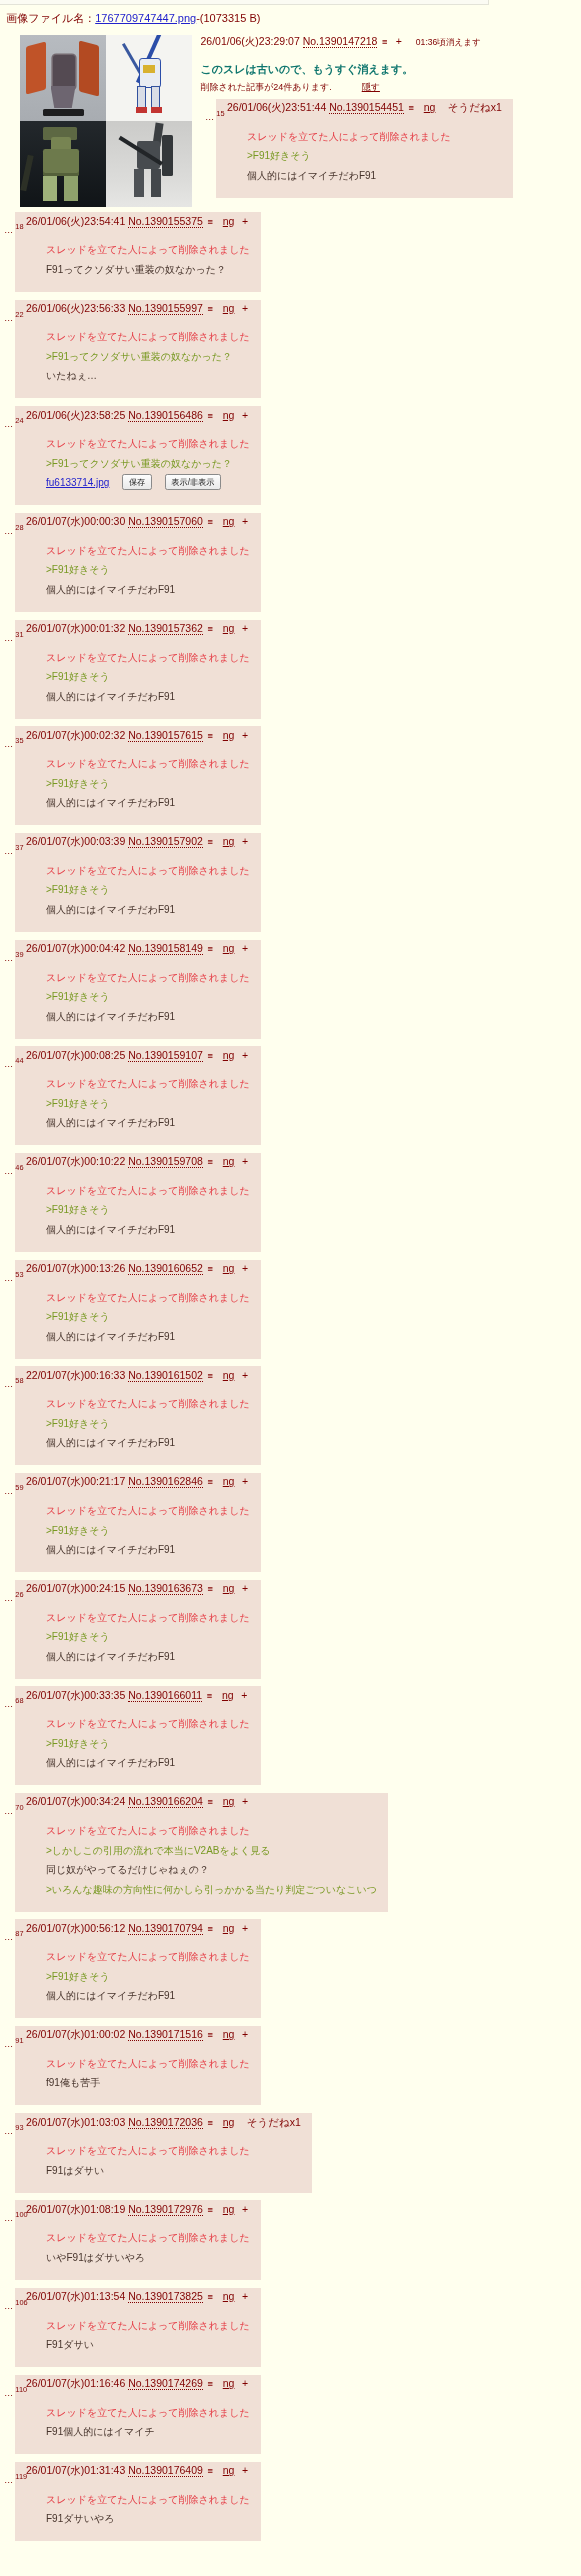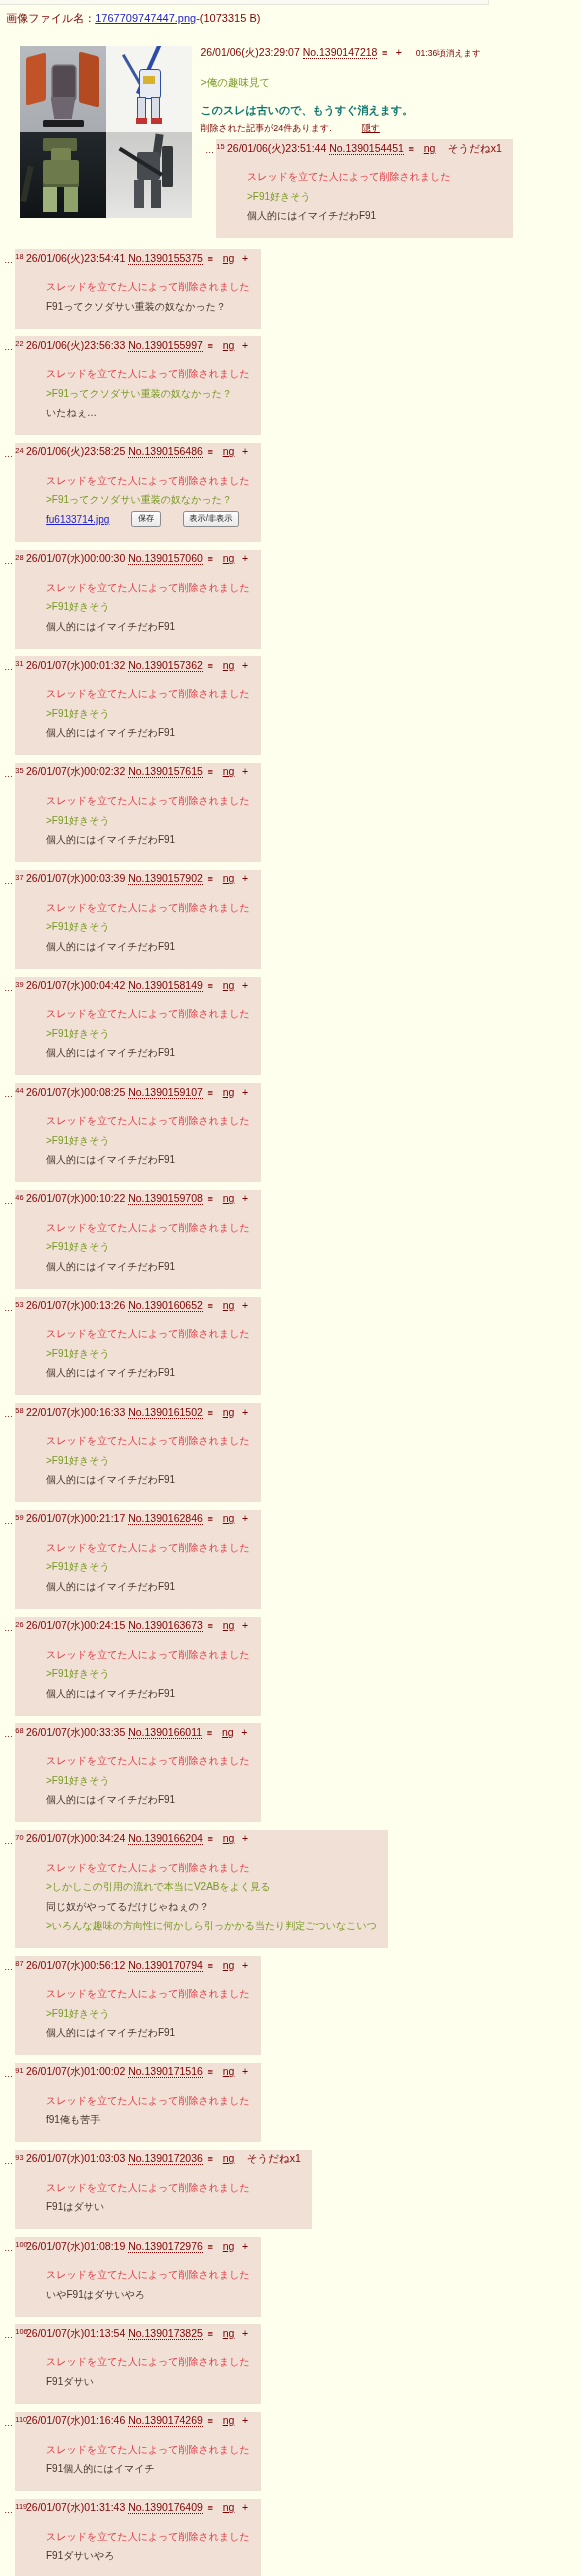--- a/index.html
+++ b/index.html
@@ -49,21 +49,21 @@
   .q3 .gun{left:4.7px;top:34px;width:6.2px;height:36px;background:#2c3026;transform:rotate(12deg);}
   
   .q4{background:linear-gradient(#cbcbc9,#dcdcda 70%,#e6e6e4);}
   .q4 .fin{left:48px;top:1.6px;width:7.8px;height:23.4px;background:#3a3e41;transform:rotate(8deg);}
   .q4 .torso{left:31px;top:20px;width:23.4px;height:28px;background:#474b4f;border-radius:2.3px;}
   .q4 .shield{left:56px;top:14px;width:11px;height:41px;background:#33373a;border-radius:1.6px;}
   .q4 .legL{left:28px;top:48px;width:10px;height:28px;background:#4d5155;}
   .q4 .legR{left:45px;top:48px;width:10px;height:28px;background:#43474b;}
   .q4 .rifle{left:6.2px;top:41px;width:50px;height:3.9px;background:#222528;transform:rotate(32deg);transform-origin:right center;}
 
-  .op-head{margin:20px 0 0;white-space:nowrap;font-size:10.5px;}
+  .op-head{margin:9px 0 0;white-space:nowrap;font-size:10.5px;}
   .post-no{border-bottom:0.8px dotted #800000;cursor:pointer;}
   .menu-icon{font-size:9.3px;letter-spacing:-0.8px;cursor:pointer;margin:0 1.6px;}
   .plus-btn{cursor:pointer;margin-left:4.7px;}
   .expires{font-size:8.6px;margin-left:11px;}
   .ng-link{text-decoration:underline;color:#800000;cursor:pointer;margin-left:6.2px;}
   .sodane{margin-left:9.3px;cursor:pointer;}
   .op-quote{margin:15.6px 0 0;color:#789922;font-size:10.5px;}
   .warning{margin:13.2px 0 0;color:#0f766e;font-weight:bold;font-size:11px;}
   .del-count{margin:3.9px 0 4.7px;font-size:9px;}
   .hide-link{color:#800000;text-decoration:underline;cursor:pointer;margin-left:30px;}
@@ -71,37 +71,37 @@
   .reply{
     position:relative;
     background:#f0e0d6;
     display:table;
     margin:0 0 7.8px 15px;
     padding:2.3px 11px 12.5px 11px;
     max-width:545px;
   }
   .reply.first{margin-left:216px;margin-bottom:9.3px;}
   .reply .counter{
-    position:absolute;left:-11px;top:3px;font-size:9.3px;color:#800000;white-space:nowrap;
+    position:absolute;left:-11px;top:10px;font-size:9.3px;color:#800000;white-space:nowrap;
   }
   .reply .counter sup{font-size:7.4px;}
   .reply-head{white-space:nowrap;font-size:10.5px;height:15.6px;}
   .reply blockquote{
     margin:10px 0 0 20px;padding:0;
     line-height:19.5px;font-size:10px;color:#46332b;
   }
   .line.del{color:#e53d46;}
   .line.quote{color:#789922;}
   .line.file a{color:#2222cc;}
   .mini-btn{
     font-family:"Liberation Sans","DejaVu Sans",sans-serif;
     font-size:8.2px;color:#222;
     background:linear-gradient(#fdfdfd,#e9e9e9);
     border:0.8px solid #8a8a8a;border-radius:2.3px;
-    padding:1.6px 5.5px;margin-left:22px;cursor:pointer;vertical-align:1.6px;
+    padding:1.6px 5.5px;margin-left:13px;cursor:pointer;vertical-align:1.6px;
   }
   .replies{clear:both;padding-top:1.6px;}
 </style>
 </head>
 <body>
 
 <div class="top-strip"></div>
 
 <div class="file-line">
   <span>画像ファイル名：</span><a class="blue-link">1767709747447.png</a><span>-(1073315 B)</span>
@@ -144,21 +144,20 @@
       </div>
   </div>
 
   <div class="op-head">
     <span>26/01/06(火)23:29:07</span>
     <span class="post-no">No.1390147218</span>
     <span class="menu-icon">≡</span>
     <span class="plus-btn">+</span>
     <span class="expires">01:36頃消えます</span>
   </div>
-  <div class="op-quote">&gt;俺の趣味見て</div>
   <div class="warning">このスレは古いので、もうすぐ消えます。</div>
   <div class="del-count">
     <span>削除された記事が24件あります.</span><span class="hide-link">隠す</span>
   </div>
   <div id="first-reply-slot">
   <div class="reply first">
     <span class="counter"><span class="dots">…</span><sup class="num"> 15</sup></span>
     <div class="reply-head">
       <span class="date">26/01/06(火)23:51:44 </span>
       <span class="post-no">No.1390154451</span>

